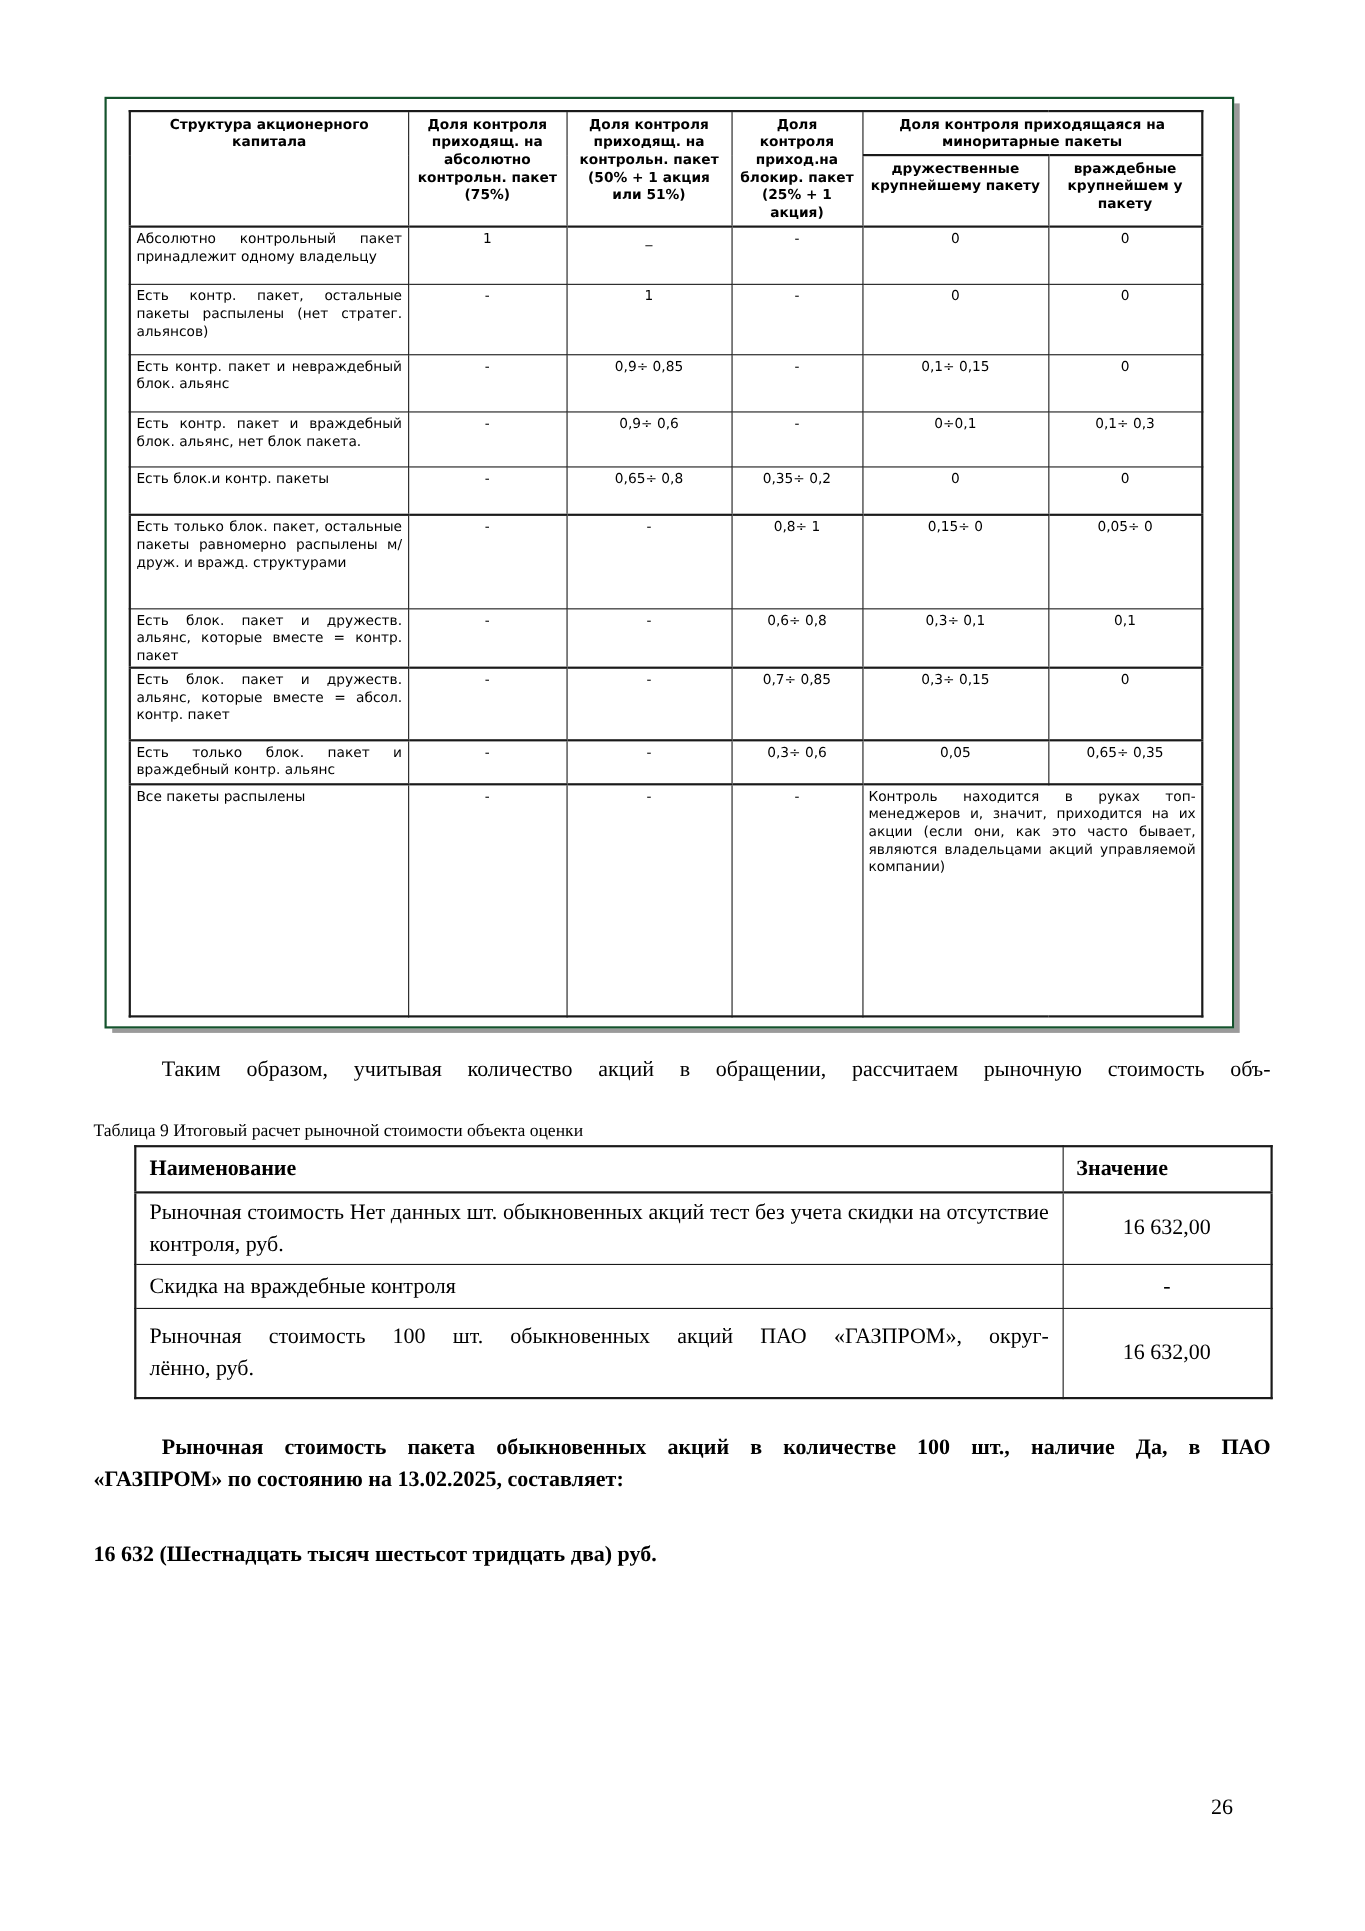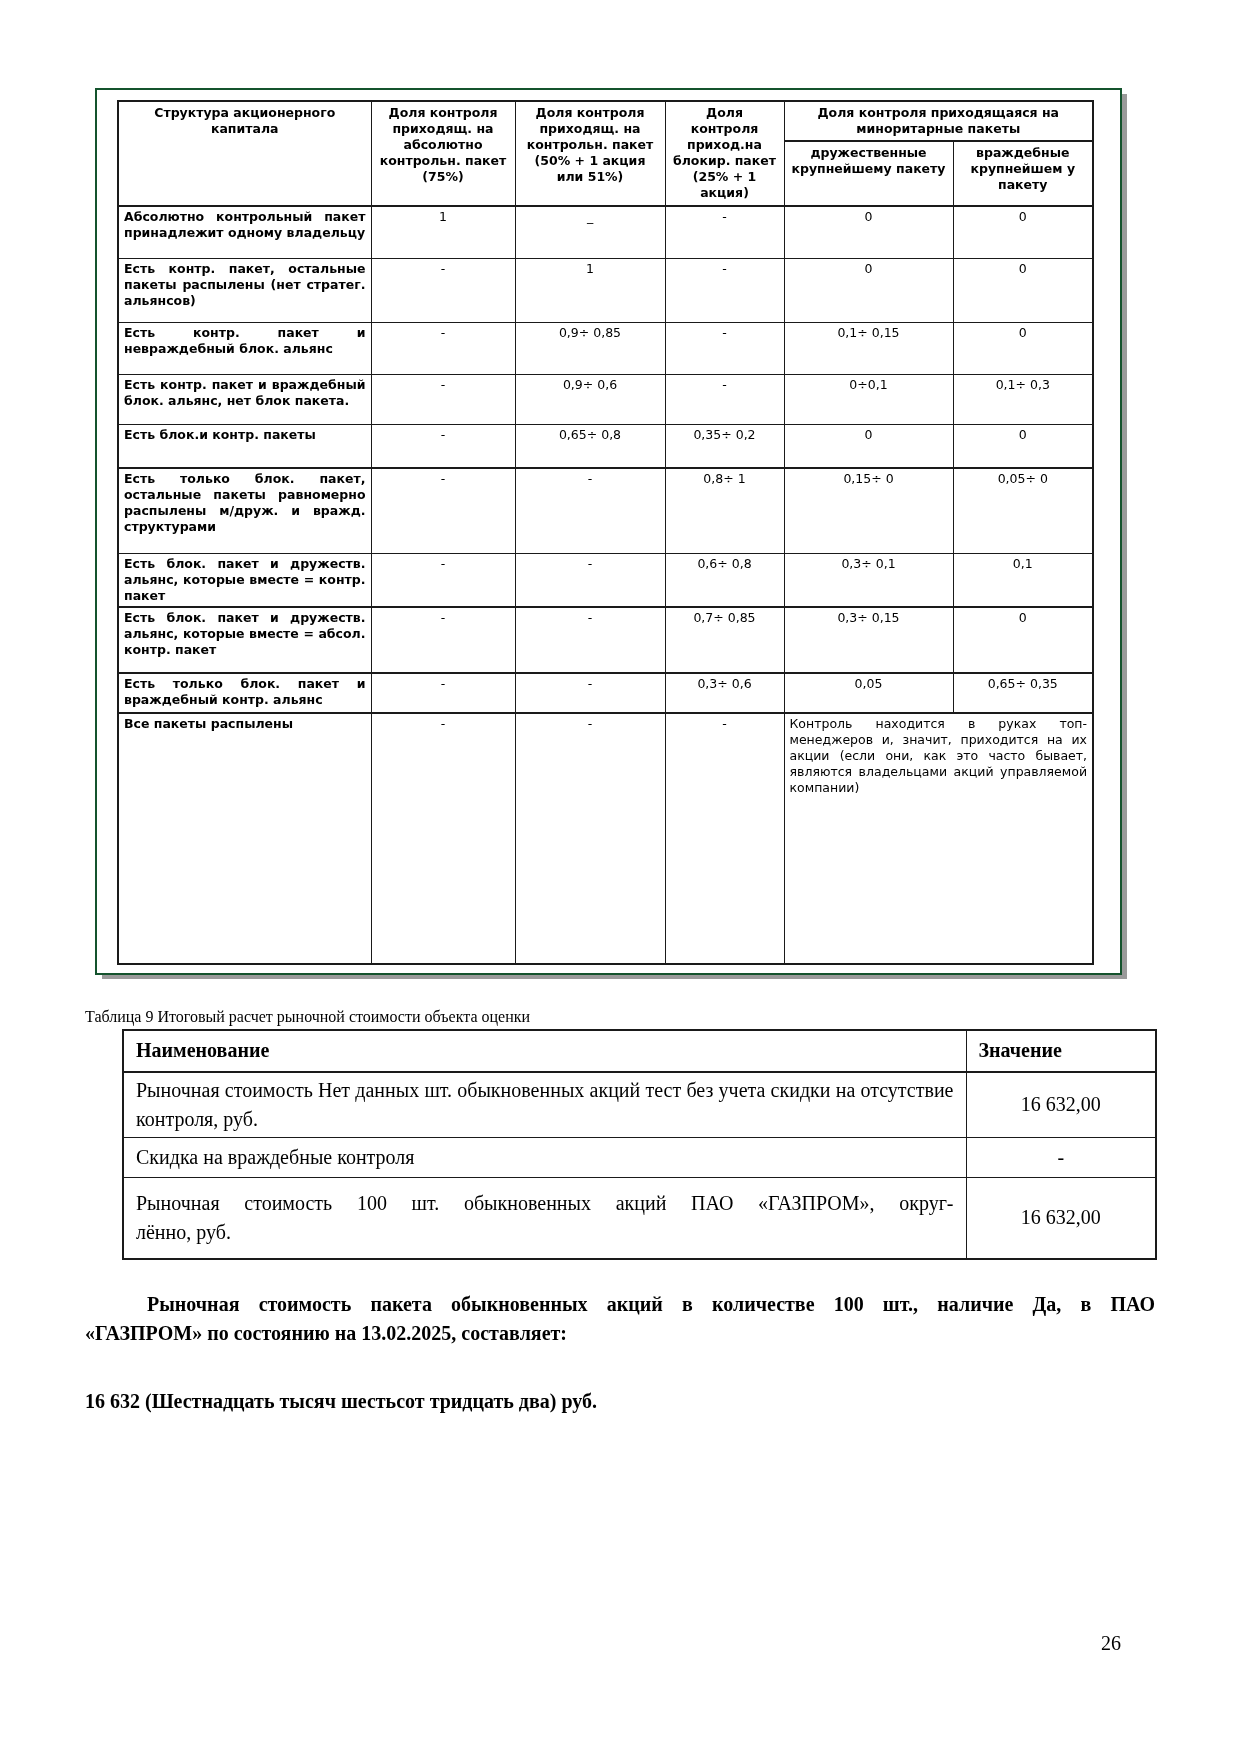--- a/index.html
+++ b/index.html
@@ -23,21 +23,21 @@
   table.t1 th, table.t1 td{
     border:1px solid #1a1a1a;vertical-align:top;box-sizing:border-box;
     padding:2px 5px;overflow:hidden;
   }
   table.t1{border:2px solid #1a1a1a;}
   table.t1 thead th{font-weight:bold;text-align:center;padding-top:3px;}
   table.t1 thead tr.sub th{border-top:2px solid #1a1a1a;}
   table.t1 tbody tr td{border-top:1px solid #1a1a1a;}
   table.t1 tbody tr.hdr-sep td{border-top:2px solid #1a1a1a;}
   table.t1 tbody tr.sep td{border-top:2px solid #1a1a1a;}
-  td.c-struct{text-align:justify;padding:2px 7px 2px 8px;font-weight:bold;}
+  td.c-struct{text-align:justify;padding:2px 7px 2px 8px;}
   td.c-val{text-align:center;}
   td.c-note{text-align:justify;padding:2px 8px;}
   
   .par{font-size:20px;line-height:29px;margin:0;}
   .par .l1{display:block;text-indent:62px;text-align:justify;text-align-last:justify;}
   .par .l2{display:block;}
   .intro{margin-top:23px;}
   .caption{font-size:16px;margin-top:33px;margin-bottom:3px;}
   
   table.t2{
@@ -155,32 +155,33 @@
         <td class="c-val">0</td>
       </tr>
       <tr class="sep" style="height:40px">
         <td class="c-struct">Есть только блок. пакет и враждебный контр. альянс</td>
         <td class="c-val">-</td>
         <td class="c-val">-</td>
         <td class="c-val">0,3÷ 0,6</td>
         <td class="c-val">0,05</td>
         <td class="c-val">0,65÷ 0,35</td>
       </tr>
-      <tr class="sep" style="height:251px">
+      <tr class="sep" style="height:211px">
         <td class="c-struct">Все пакеты распылены</td>
         <td class="c-val">-</td>
         <td class="c-val">-</td>
         <td class="c-val">-</td>
         <td class="c-note" colspan="2">Контроль находится в руках топ-менеджеров и, значит, приходится на их акции (если они, как это часто бывает, являются владельцами акций управляемой компании)</td>
       </tr>
     </tbody>
   </table>
 </div>
 
 <p class="par intro">
+  <span class="l1">Таким образом, учитывая количество акций в обращении, рассчитаем рыночную стоимость объ-</span>
 </p>
 
 <div class="caption">Таблица 9 Итоговый расчет рыночной стоимости объекта оценки</div>
 
 <table class="t2">
   <colgroup>
     <col style="width:843px">
       <col style="width:190px">
   </colgroup>
   <thead>

